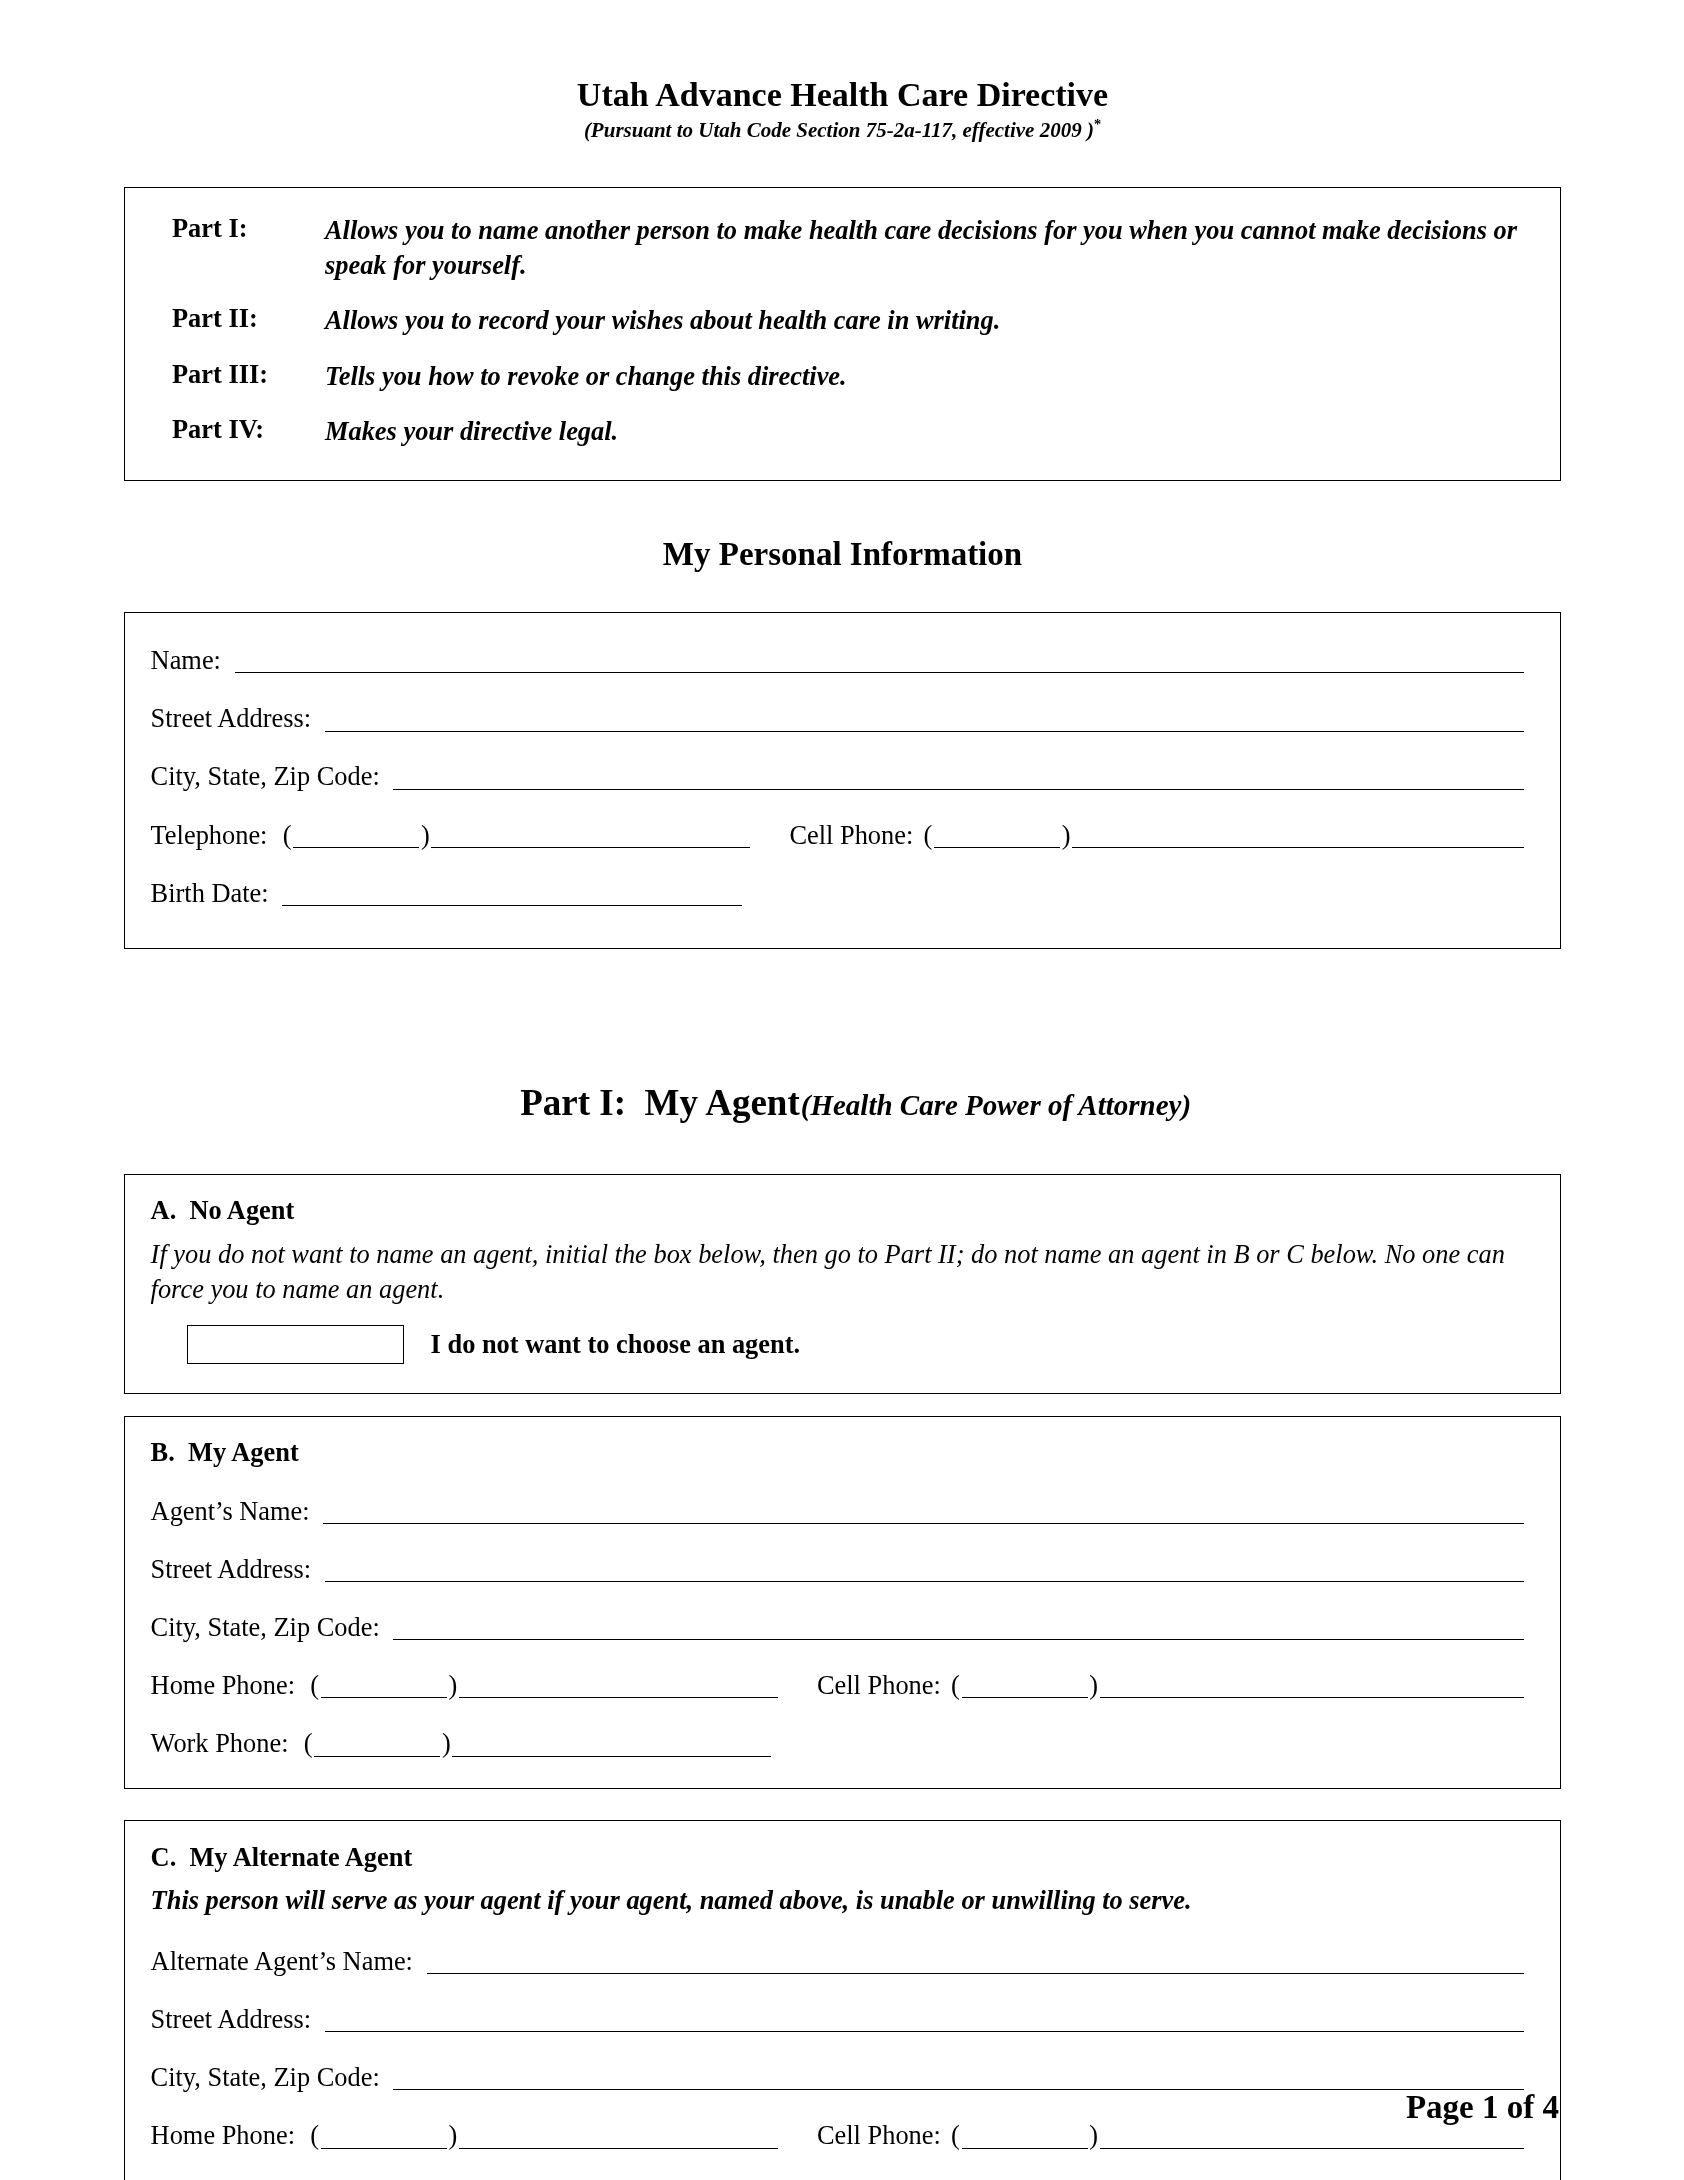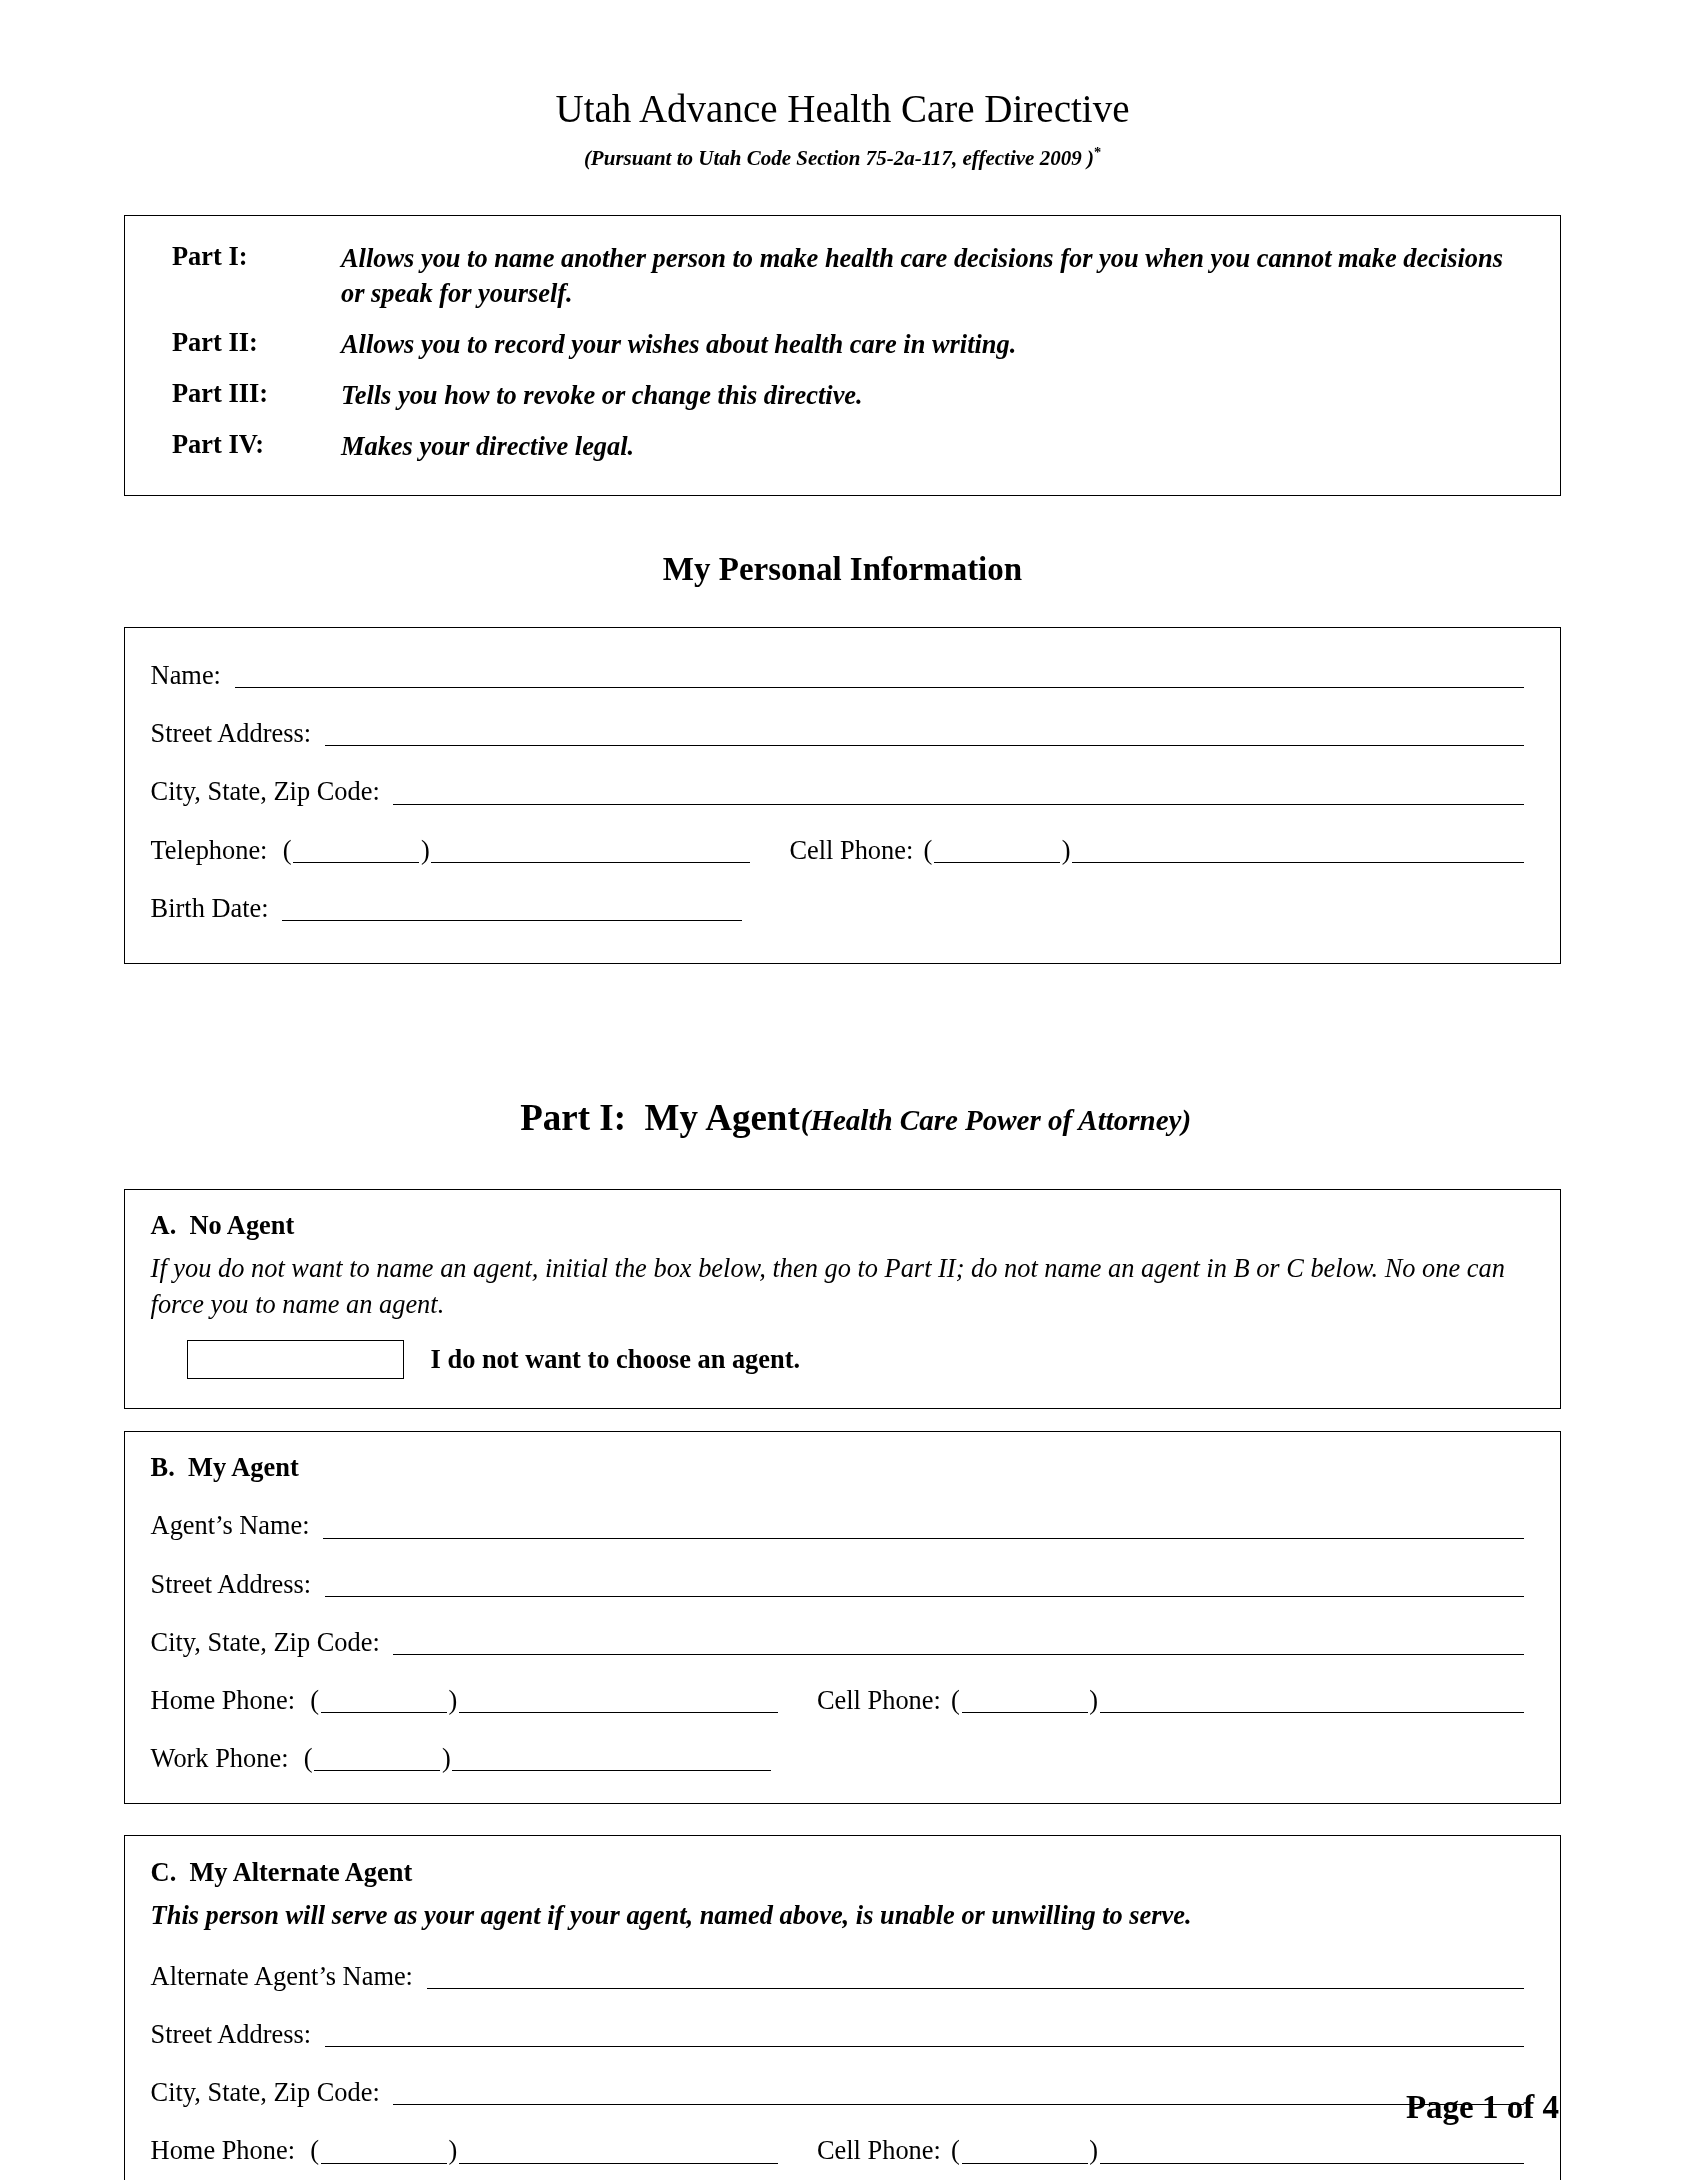--- a/index.html
+++ b/index.html
@@ -11,30 +11,30 @@
     background: #ffffff;
     font-family: "Liberation Serif", "DejaVu Serif", serif;
     color: #000000;
     font-size: 26.4px;
     padding: 75px 124px 0 124px;
     overflow: hidden;
   }
 
   
   .doc-header { text-align: center; }
-  .doc-title { font-size: 39px; font-weight: normal; margin: 12px; line-height: 1.15; }
+  .doc-title { font-size: 34px; font-weight: bold; margin: 0; line-height: 1.15; }
   .doc-subtitle { font-size: 21px; font-weight: bold; font-style: italic; margin-top: 1.7px; }
   .doc-subtitle sup { font-size: 14.5px; font-style: normal; }
 
   
   .bordered { border: 1.7px solid #000; background: #fff; }
 
   
   .parts-box { margin-top: 44px; padding: 25.6px 38px 31px 47px; }
-  .parts-grid { display: grid; grid-template-columns: 153px 1fr; row-gap: 20.4px; column-gap: 0; gap: 16px; }
+  .parts-grid { display: grid; grid-template-columns: 153px 1fr; row-gap: 20.4px; column-gap: 0; }
   .plabel { font-weight: bold; white-space: pre-wrap; }
   .ptext  { font-weight: bold; font-style: italic; line-height: 1.32; }
 
   
   .center-heading { text-align: center; font-size: 33px; font-weight: bold; margin-top: 55px; white-space: pre-wrap; }
 
   .part1-heading { text-align: center; margin-top: 101px; white-space: pre-wrap; }
   .part1-main  { font-size: 37px; font-weight: bold; white-space: pre-wrap; }
   .part1-paren { font-size: 29px; font-weight: bold; font-style: italic; margin-left: 1px; }
 

